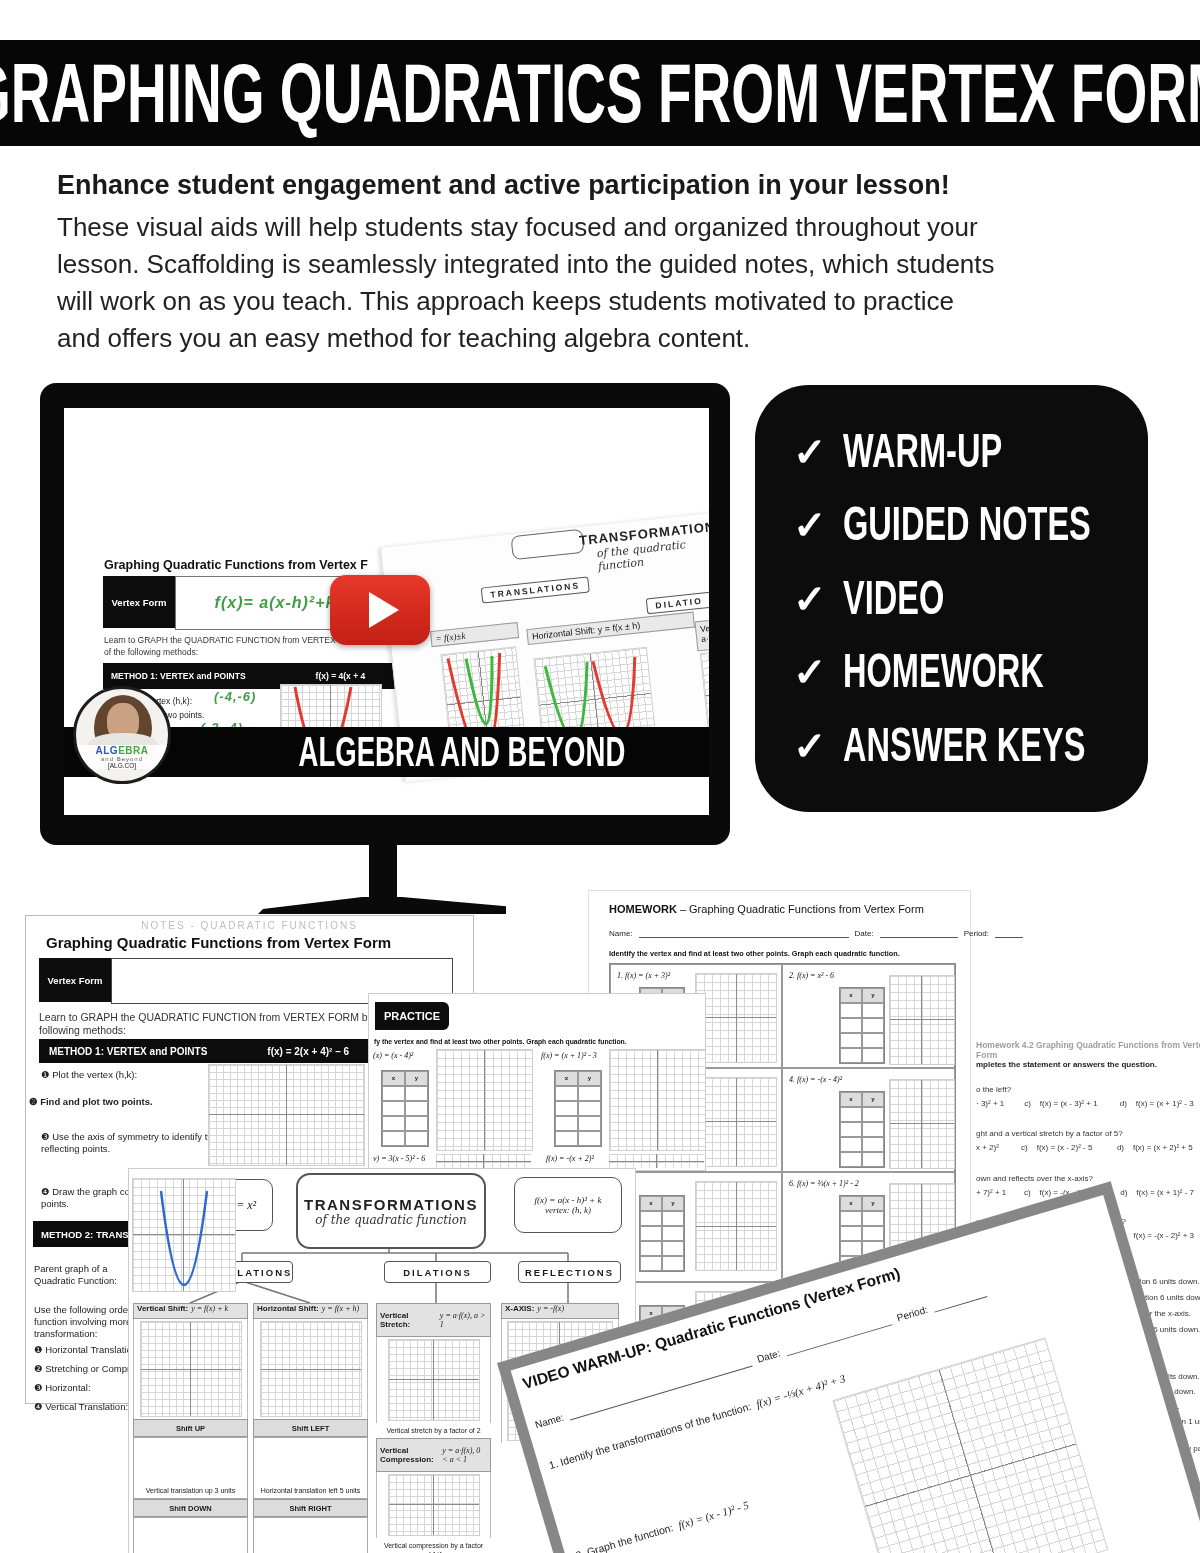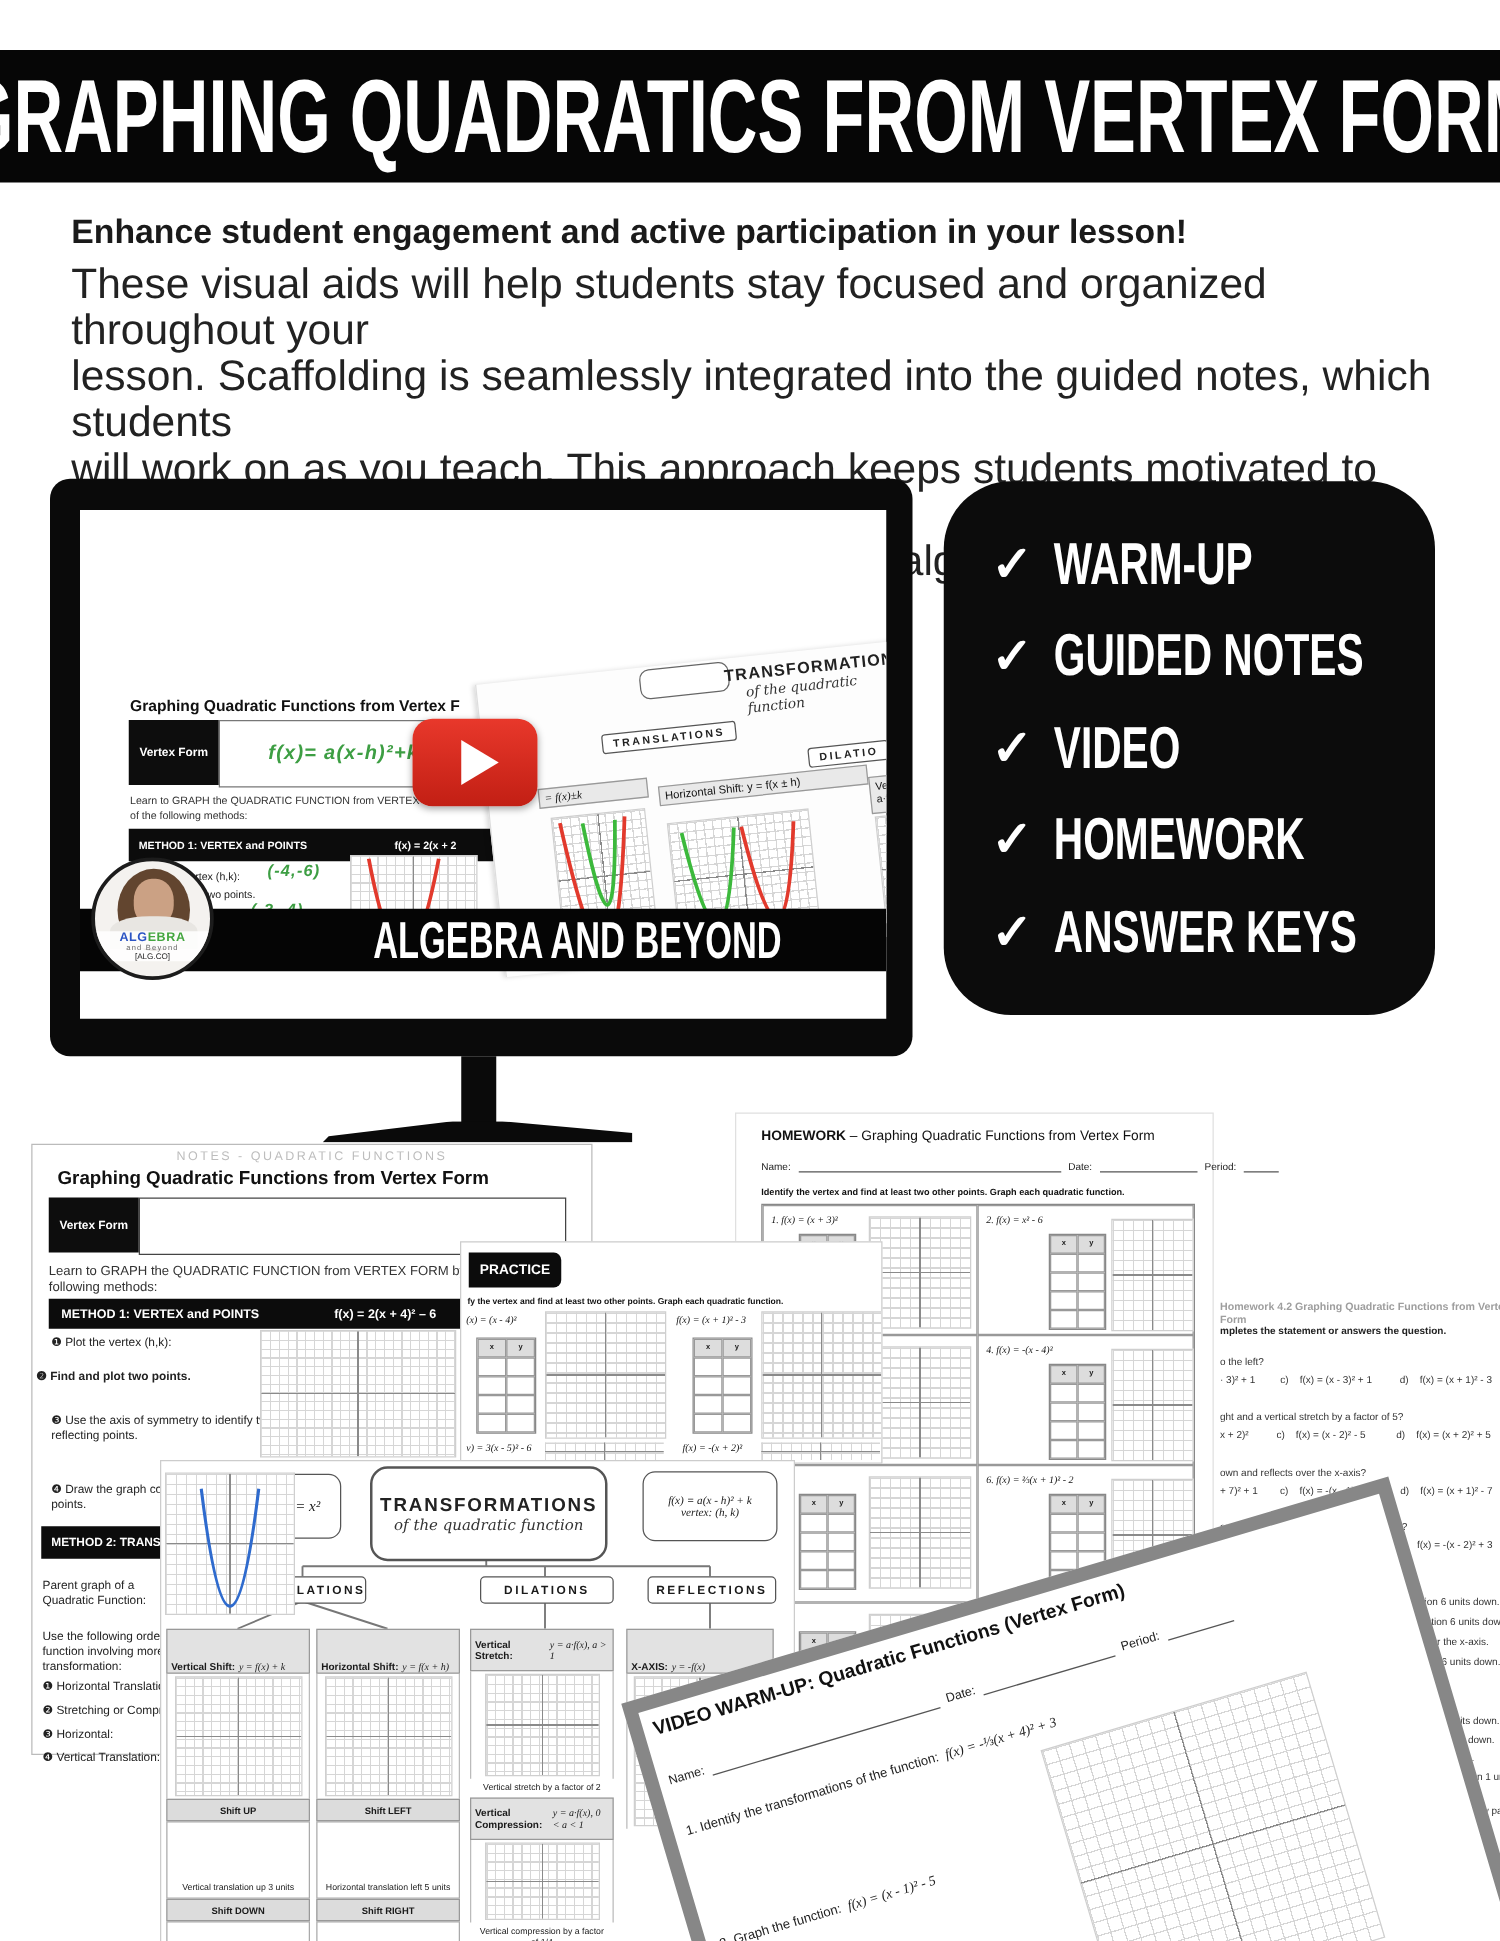--- a/index.html
+++ b/index.html
@@ -7,21 +7,21 @@
        font-family:"Liberation Sans",sans-serif;color:#1a1a1a;}
   .abs{position:absolute;}
   .cnd{display:inline-block;transform:scale(.86,1.3);transform-origin:center;white-space:nowrap;}
   
   .banner{position:absolute;left:0;top:40px;width:1200px;height:106px;background:#060606;
           display:flex;align-items:center;justify-content:center;}
   .banner-title{color:#fff;font-weight:bold;font-size:64px;letter-spacing:0;}
   
   .intro{position:absolute;left:57px;top:170px;width:1096px;}
   .intro-headline{font-weight:bold;font-size:27px;margin-bottom:8px;}
-  .intro-line{font-size:34px;line-height:37px;color:#222;}
+  .intro-line{font-size:26px;line-height:37px;color:#222;}
   
   .monitor{position:absolute;left:40px;top:383px;width:690px;height:462px;background:#0a0a0a;border-radius:16px;}
   .screen{position:absolute;left:24px;top:25px;width:645px;height:407px;background:#fff;overflow:hidden;}
   .pink-band{position:absolute;left:0;top:22px;width:645px;height:125px;background:var(--pink,#e5308e);
              display:flex;flex-direction:column;align-items:center;justify-content:center;}
   .vt{color:#fff;font-weight:bold;font-size:46px;line-height:44px;letter-spacing:2px;
       text-shadow:2.5px 0 0 #222,-2.5px 0 0 #222,0 2.5px 0 #222,0 -2.5px 0 #222,
                   2px 2px 0 #222,-2px 2px 0 #222,2px -2px 0 #222,-2px -2px 0 #222,0 4px 0 #222;}
   .ws-title{position:absolute;left:40px;top:150px;font-weight:bold;font-size:12.5px;color:#111;}
   .vx-black{position:absolute;left:39px;top:168px;width:72px;height:52px;background:#0d0d0d;color:#fff;
@@ -117,21 +117,21 @@
   .pr-f{position:absolute;font-size:8px;font-family:"Liberation Serif",serif;font-style:italic;color:#111;white-space:nowrap;}
   .sheet-chart{left:128px;top:1168px;width:506px;height:385px;border:1px solid #ccc;z-index:5;overflow:hidden;}
   .ch-box{position:absolute;border:1.5px solid #555;border-radius:10px;background:#fff;display:flex;flex-direction:column;
           align-items:center;justify-content:center;}
   .ch-title1{font-weight:bold;font-size:15px;letter-spacing:1.5px;color:#222;}
   .ch-title2{font-size:12px;font-style:italic;font-family:"DejaVu Serif",serif;color:#333;}
   .ch-lbl{position:absolute;border:1.5px solid #555;border-radius:4px;background:#fff;font-weight:bold;font-size:9.5px;
           letter-spacing:2px;display:flex;align-items:center;justify-content:center;height:20px;}
   .math{font-family:"Liberation Serif",serif;font-style:italic;}
   .cc{position:absolute;top:134px;width:115px;display:flex;flex-direction:column;}
-  .cc-h{height:36px;background:#e2e2e2;border:1px solid #999;font-size:8px;display:flex;align-items:flex-end;padding:0 3px;gap:3px;box-sizing:border-box;white-space:nowrap;}
+  .cc-h{height:16px;background:#e2e2e2;border:1px solid #999;font-size:8px;display:flex;align-items:flex-start;padding:0 3px;gap:3px;box-sizing:border-box;white-space:nowrap;}
   .cc-h2{height:34px;background:#e2e2e2;border:1px solid #999;font-size:8px;display:flex;align-items:center;padding:0 3px;gap:4px;box-sizing:border-box;}
   .cc-gwrap{height:100px;border-left:1px solid #bbb;border-right:1px solid #bbb;display:flex;align-items:center;justify-content:center;}
   .cc-g{width:100px;height:94px;--cs:7px;position:relative;}
   .cc-bar{height:16px;background:#dcdcdc;border:1px solid #999;font-size:7.5px;font-weight:bold;display:flex;align-items:center;justify-content:center;}
   .cc-cell{height:62px;border:1px solid #aaa;display:flex;align-items:flex-end;justify-content:center;padding-bottom:4px;box-sizing:border-box;}
   .cc-cell span{font-size:7px;text-align:center;}
   .cc-cap{font-size:7px;text-align:center;padding:3px 6px;line-height:9px;}
   .clip-bluegrid{position:absolute;left:132px;top:1178px;width:102px;height:112px;z-index:6;--cs:8px;}
   .sheet-warmup{position:absolute;left:497px;top:1363px;width:618px;height:408px;background:#fff;border:11px solid #878787;
                 transform:rotate(-16.5deg);transform-origin:0 0;z-index:7;}
@@ -161,21 +161,21 @@
     <div class="ws-title">Graphing Quadratic Functions from Vertex F</div>
     <div class="vx-black">Vertex Form</div>
     <div class="vx-box">
       <span class="hand">f(x)= a(x-h)²+k</span>
     </div>
     <div class="ws-learn">
       <span>Learn to GRAPH the QUADRATIC FUNCTION from VERTEX FOR</span><br><span>of the following methods:</span>
     </div>
     <div class="m1bar-v">
       <span class="l1">METHOD 1:   VERTEX and POINTS</span>
-        <span class="l2">f(x) = 2(x + 2</span>
+        <span class="l2">f(x) = 4(x + 4</span>
     </div>
     <div class="ws-step" style="left:42px;top:288px;">❶ Plot the vertex (h,k):</div>
     <span class="hp hand" style="left:150px;top:281px;">(-4,-6)</span>
     <div class="ws-step" style="left:102px;top:302px;">wo points.</div>
     <span class="hp hand" style="left:118px;top:312px;">→ (-3,-4)</span>
     <div class="grid abs" style="left:216px;top:276px;width:100px;height:86px;--cs:7px;">
       <svg width="100" height="86">
           <path d="M14 2 Q42 150 70 2" stroke="#e23a2d" stroke-width="3" fill="none"></path>
         </svg>
     </div>

